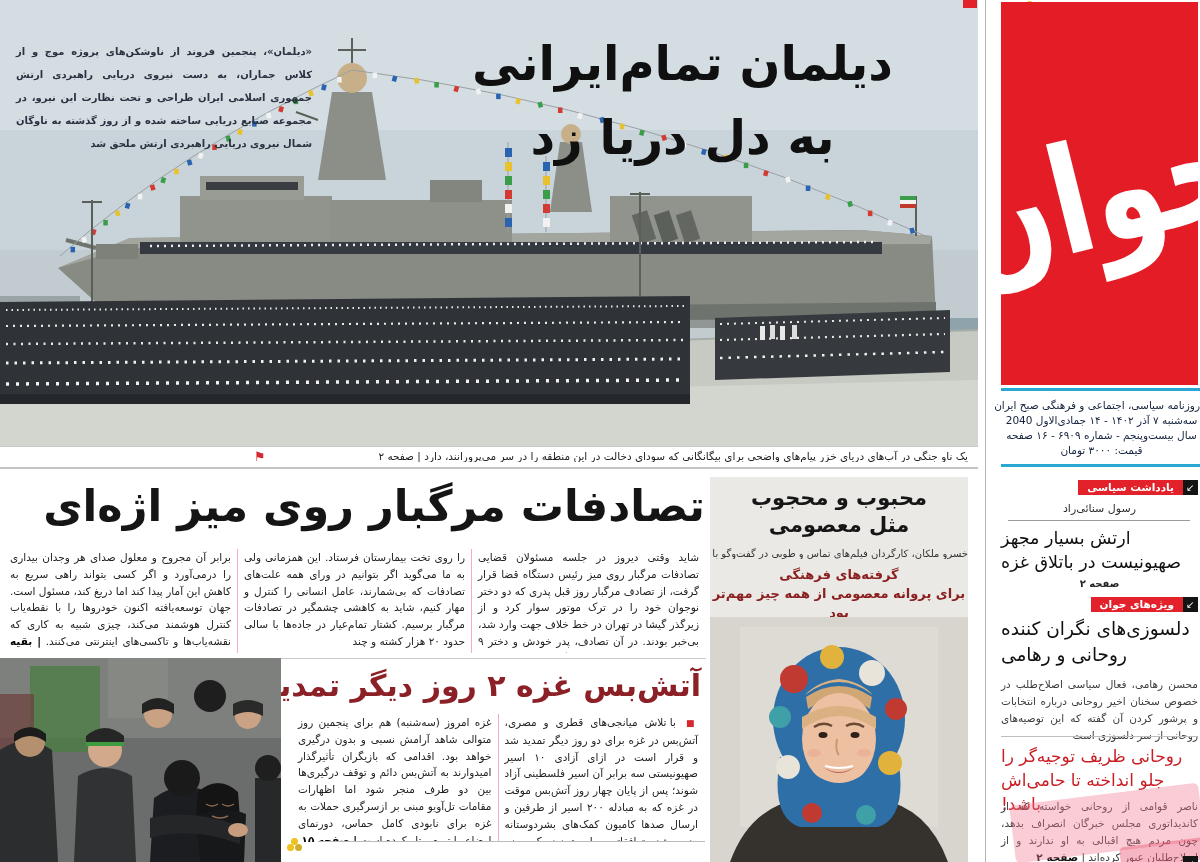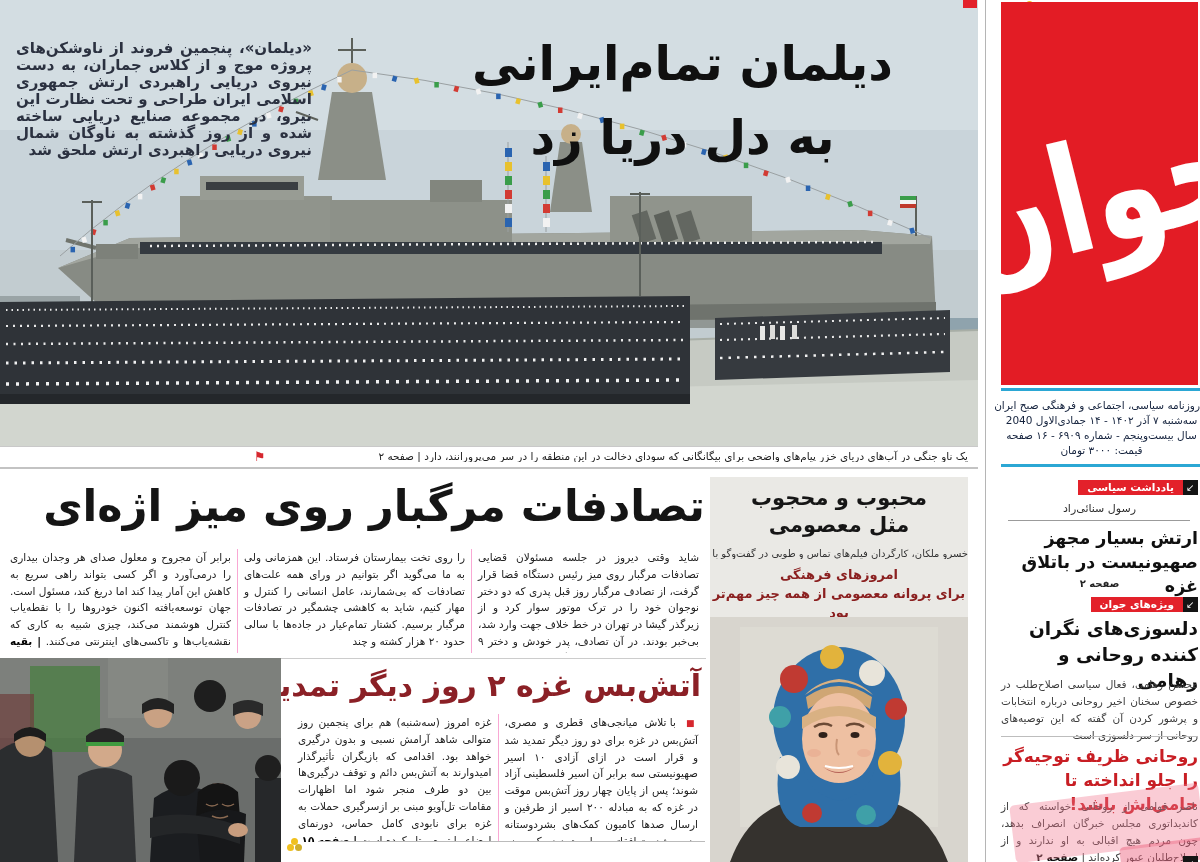--- a/index.html
+++ b/index.html
@@ -2,22 +2,22 @@
 <html lang="fa"><head>
 <meta charset="utf-8">
 <style>
   html,body{margin:0;padding:0;background:#f2f2f2}
   #app{position:relative;width:1200px;height:862px;background:#ffffff;overflow:hidden;
        font-family:"DejaVu Sans","Liberation Sans",sans-serif;direction:rtl}
   .abs{position:absolute}
 
   
   #main-photo{left:0;top:0;width:978px;height:446px;border-bottom:1px solid #c9c9c9;background:#c9d4da}
-  #lede{left:16px;top:40px;width:296px;font-size:15px;font-weight:bold;color:#2b3140;
-        line-height:17px;text-align:justify;direction:rtl}
+  #lede{left:16px;top:40px;width:296px;font-size:10px;font-weight:bold;color:#2b3140;
+        line-height:23px;text-align:justify;direction:rtl}
   #main-headline{left:400px;top:26px;width:565px;text-align:center;color:#101010;direction:rtl}
   #main-headline .hl{font-size:48px;font-weight:bold;line-height:74px;letter-spacing:-1px;white-space:nowrap}
 
   
   #caption-bar{left:254px;top:447px;width:714px;height:18px;display:flex;direction:ltr;align-items:center}
   #caption-flag{color:#d6272e;font-size:13px;line-height:13px;margin-right:5px}
   #caption-text{flex:1;direction:rtl;font-size:10.5px;color:#1c1c1c;text-align:justify;white-space:nowrap;overflow:hidden}
   #caption-rule{left:0;top:467px;width:978px;height:2px;background:#c3c3c3}
 
   
@@ -28,21 +28,21 @@
             padding:7px 2px 6px 2px;text-align:center;color:#14223d}
   .info-line{font-size:10.5px;font-weight:normal;line-height:15px;white-space:nowrap}
 
   .badge-row{left:1001px;width:197px;height:15px;display:flex;direction:ltr;align-items:flex-end}
   .hatch{flex:1;background:repeating-linear-gradient(90deg,#c2c2c2 0 1px,transparent 1px 4px);margin:1px 4px 1px 0}
   .badge{background:#e3212a;color:#fff;font-size:10.5px;font-weight:bold;line-height:15px;padding:0 9px;white-space:nowrap}
   .badge-icon{width:15px;height:15px;background:#141414;color:#fff;font-size:10px;line-height:15px;text-align:center;margin-left:0}
 
   .sb-author{left:1001px;width:197px;text-align:center;font-size:11px;color:#2e2e2e}
   .sb-rule{left:1008px;width:182px;height:1px;background:#9b9b9b}
-  .sb-headline{left:1001px;width:197px;text-align:right;font-weight:bold;color:#101010;font-size:17.5px;line-height:24px}
+  .sb-headline{left:1001px;width:197px;text-align:left;font-weight:normal;color:#101010;font-size:17.5px;line-height:24px}
   .sb-headline.red{color:#c81e24;font-size:17px}
   .sb-page{left:1001px;width:197px;text-align:center;font-size:10px;font-weight:bold;color:#222}
   .sb-body{left:1001px;width:197px;font-size:10.5px;color:#3c3c3c;line-height:17px;text-align:justify}
   .sb-body b{color:#111}
 
   .watermark{background:rgba(242,120,145,0.38);border-radius:5px;pointer-events:none}
 
   
   #acc-headline{left:68px;top:475px;width:637px;text-align:center;font-size:43px;font-weight:bold;
                 color:#151515;line-height:62px;white-space:nowrap}
@@ -325,21 +325,21 @@
   <div class="abs clover" style="left:287px;top:838px">
       <i></i>
       <i></i>
       <i></i>
     </div>
 
   <div class="abs" id="culture-box">
     <div class="cult-h" style="margin-top:8px">محبوب و محجوب</div>
     <div class="cult-h">مثل معصومی</div>
     <div id="cult-kicker">خسرو ملکان، کارگردان فیلم‌های تماس و طوبی در گفت‌وگو با «جوان»:</div>
-    <div class="cult-deck" style="margin-top:6px">امروز‌های فرهنگی</div>
+    <div class="cult-deck" style="margin-top:6px">گرفته‌های فرهنگی</div>
     <div class="cult-deck">برای پروانه معصومی از همه چیز مهم‌تر بود</div>
     <div id="cult-page">صفحه ۱۶</div>
 
     <svg id="portrait" width="258" height="245" viewBox="0 0 258 245">
       <rect x="0" y="0" width="258" height="245" fill="#d8d5ce"></rect>
       <rect x="30" y="10" width="198" height="200" fill="#e0ddd6" opacity="0.7"></rect>
 
       <path d="M20,245 Q40,190 90,182 L168,182 Q218,190 238,245 Z" fill="#35322e"></path>
 
       <ellipse cx="129" cy="102" rx="66" ry="72" fill="#2f6fa8"></ellipse>

